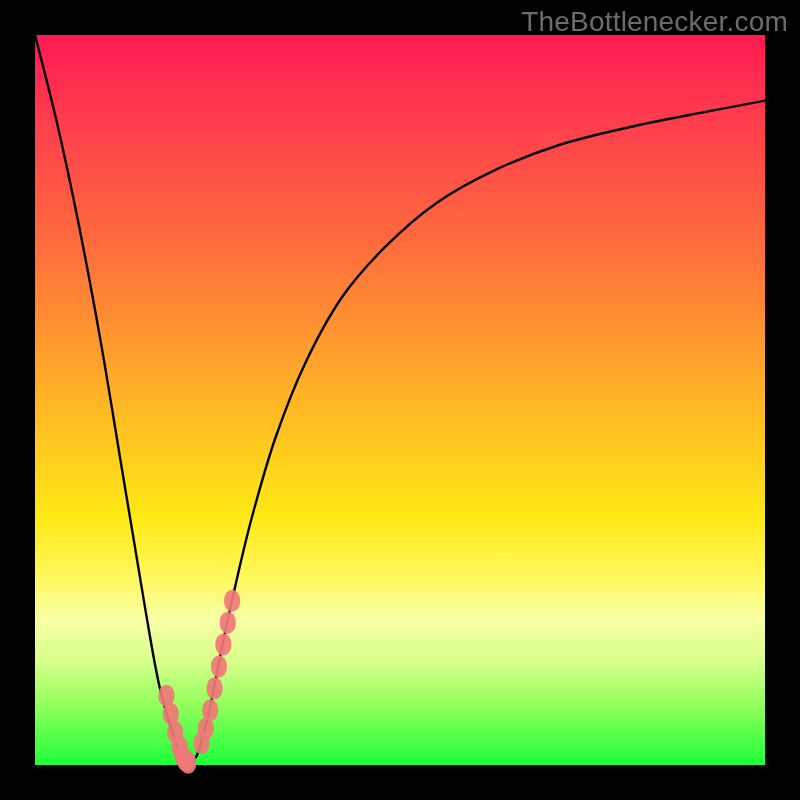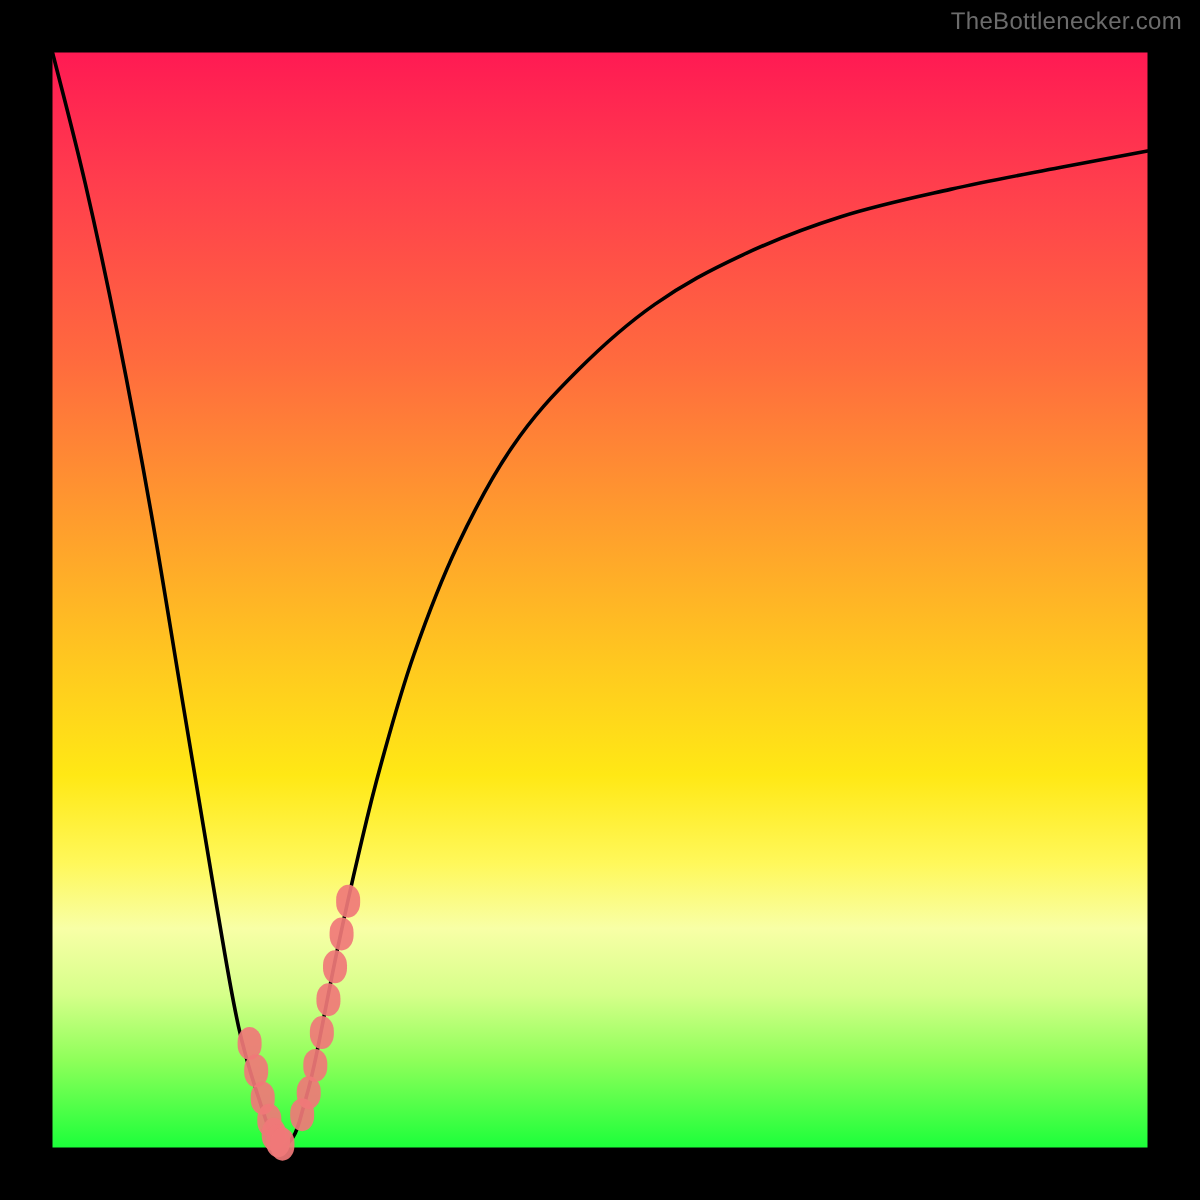--- a/index.html
+++ b/index.html
@@ -39,21 +39,21 @@
       #d6ff8a 86%,
       #8fff5a 92%,
       #1cff3a 100%
     );
   }
   .watermark {
     position: absolute;
     top: 6px;
     right: 12px;
     color: #6c6c6c;
-    font-size: 16px;
+    font-size: 28px;
     font-weight: 400;
     letter-spacing: 0.2px;
     user-select: none;
   }
   svg.curve {
     position: absolute;
     left: 0;
     top: 0;
     width: 730px;
     height: 730px;

